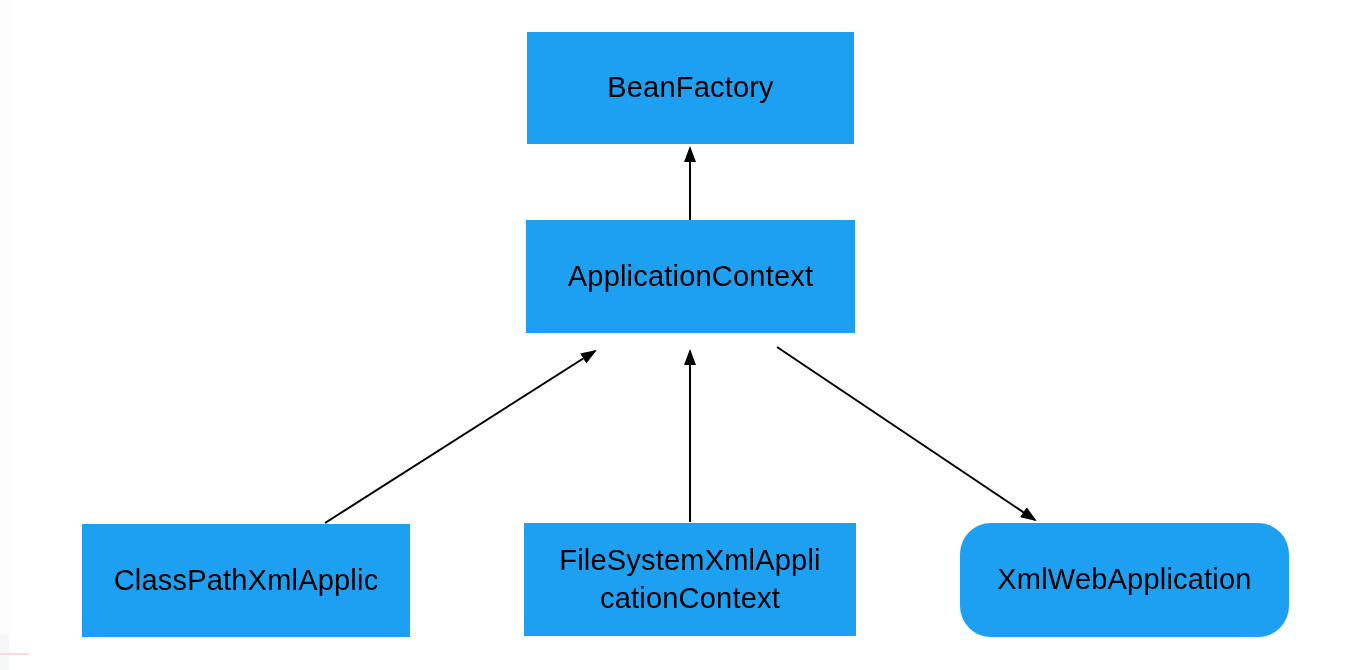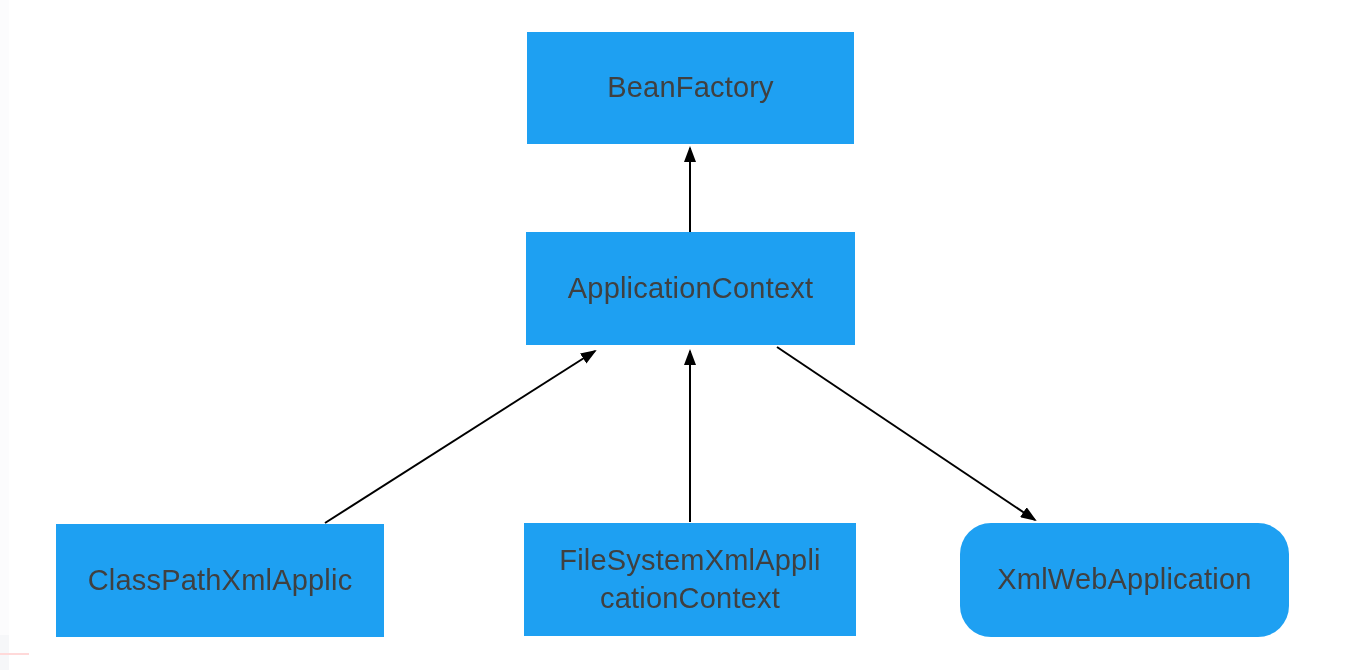--- a/index.html
+++ b/index.html
@@ -40,34 +40,34 @@
     width: 1356px;
     height: 670px;
   }
   .edges line {
     stroke: #000000;
     stroke-width: 2;
   }
   .node {
     position: absolute;
     background: #1ea0f2;
-    color: #404040;
+    color: #000000;
     display: flex;
     flex-direction: column;
     align-items: center;
     justify-content: center;
     text-align: center;
     font-size: 29px;
     line-height: 1.28;
     letter-spacing: 0.2px;
   }
   .node span { display: block; }
   #node-bean-factory        { left: 527px; top: 32px;  width: 327px; height: 112px; }
-  #node-application-context { left: 526px; top: 232px; width: 329px; height: 113px; }
-  #node-classpath           { left: 56px;  top: 524px; width: 328px; height: 113px; text-align: right; }
+  #node-application-context { left: 526px; top: 220px; width: 329px; height: 113px; }
+  #node-classpath           { left: 82px;  top: 524px; width: 328px; height: 113px; text-align: right; }
   #node-filesystem          { left: 524px; top: 523px; width: 332px; height: 113px; }
   #node-xmlweb              { left: 960px; top: 523px; width: 329px; height: 114px; border-radius: 31px; }
 </style>
 </head>
 <body>
 
 <div class="canvas">
 
   <div class="left-strip"></div>
   <div class="left-strip-bottom"></div>

